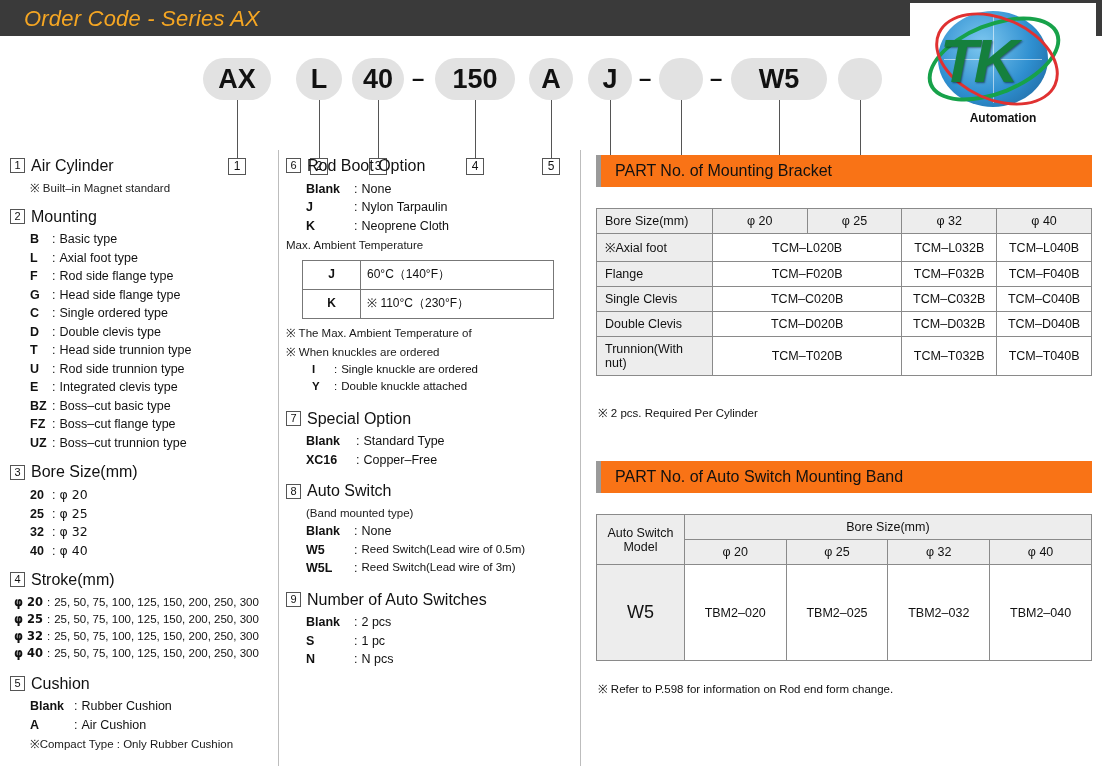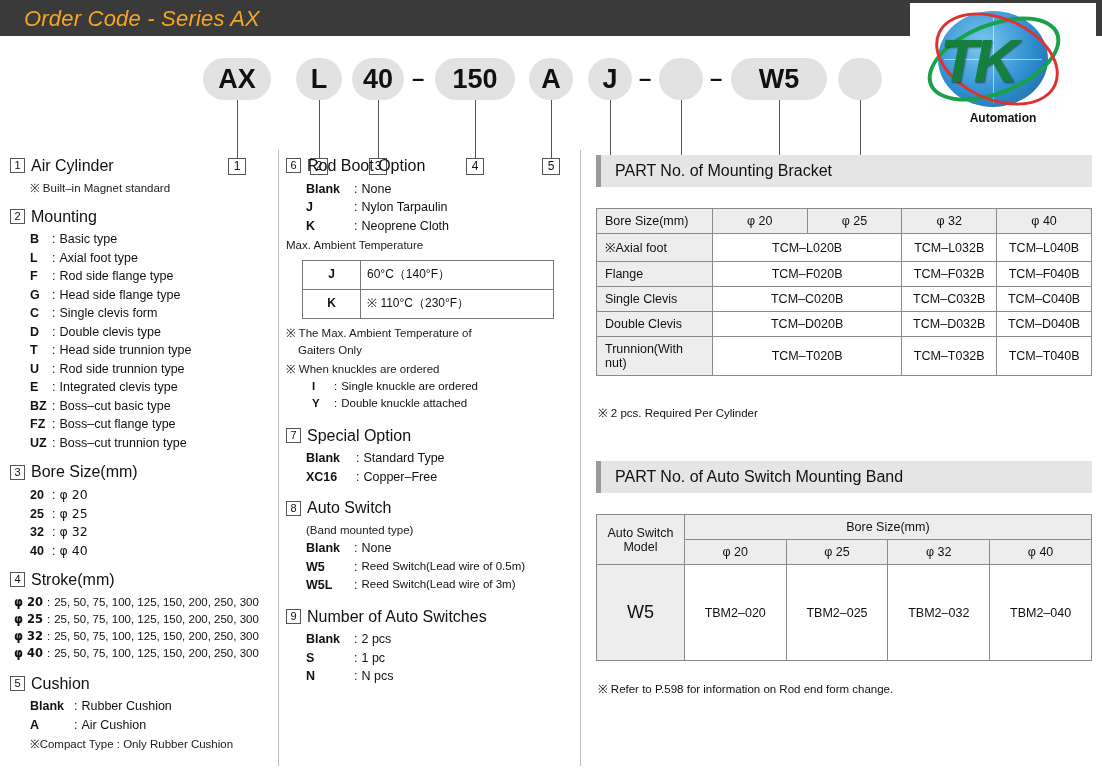--- a/index.html
+++ b/index.html
@@ -106,21 +106,21 @@
   table.ambient {
     border-collapse: collapse; margin: 6px 0 6px 16px; width: 252px;
   }
   table.ambient td {
     border: 1px solid #777; font-size: 12px; padding: 5px 6px; color: #111;
   }
   table.ambient td.k { width: 58px; text-align: center; font-weight: bold; }
 
   
   .panel-title {
-    position: absolute; background: #e5e5e5; border-left: 5px solid #9a9a9a;
+    position: absolute; background: #f97316; border-left: 5px solid #9a9a9a;
     font-size: 16px; color: #111; padding: 7px 0 7px 14px;
   }
   table.grid {
     position: absolute; border-collapse: collapse; background: #fff;
   }
   table.grid th, table.grid td {
     border: 1px solid #8a8a8a; font-size: 12.5px; color: #111;
     padding: 5px 4px; text-align: center; font-weight: normal;
   }
   table.grid th.lbl, table.grid td.lbl { text-align: left; padding-left: 8px; }
@@ -220,21 +220,21 @@
         <span>Rod side flange type</span>
       </div>
     <div class="row">
         <span class="k">G</span>
         <span class="sep">:</span>
         <span>Head side flange type</span>
       </div>
     <div class="row">
         <span class="k">C</span>
         <span class="sep">:</span>
-        <span>Single clevis form</span>
+        <span>Single ordered type</span>
       </div>
     <div class="row">
         <span class="k">D</span>
         <span class="sep">:</span>
         <span>Double clevis type</span>
       </div>
     <div class="row">
         <span class="k">T</span>
         <span class="sep">:</span>
         <span>Head side trunnion type</span>
@@ -371,21 +371,20 @@
       <td>60°C（140°F）</td>
     </tr>
     <tr>
       <td class="k">K</td>
       <td>※ 110°C（230°F）</td>
     </tr>
   </tbody>
     </table>
 
   <div class="small">※ The Max. Ambient Temperature of</div>
-  <div class="small" style="padding-left:12px;">Gaiters Only</div>
   <div class="small" style="margin-top:2px;">※ When knuckles are ordered</div>
   <div class="sub">
     <div class="row small">
         <span class="k">I</span>
         <span class="sep">:</span>
         <span>Single knuckle are ordered</span>
       </div>
     <div class="row small">
         <span class="k">Y</span>
         <span class="sep">:</span>

